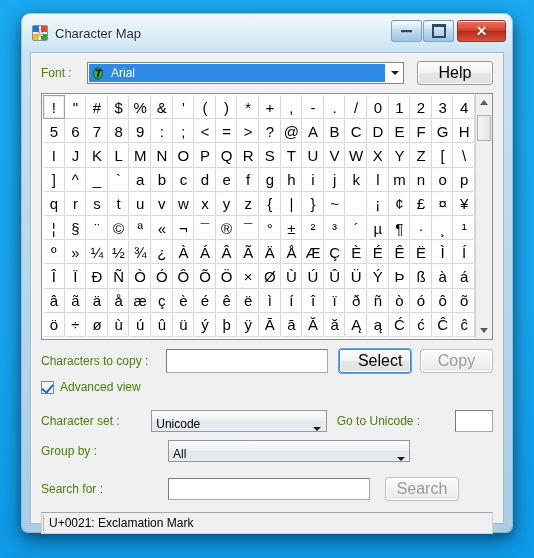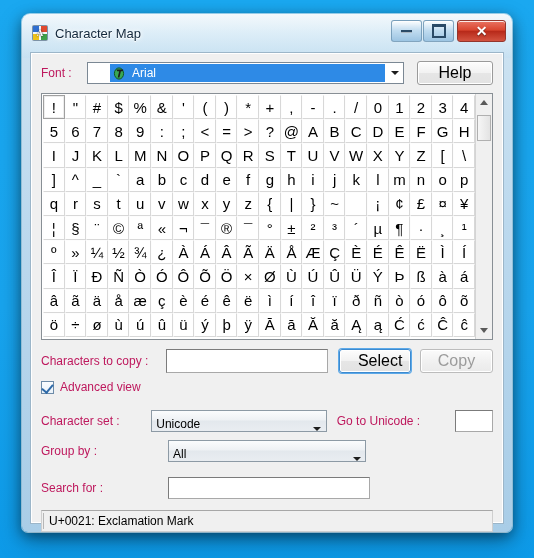--- a/index.html
+++ b/index.html
@@ -98,21 +98,21 @@
     left: 8px; right: 8px; top: 38px; bottom: 8px;
     background: #f0f0f0;
     border: 1px solid #9cb6c9;
     box-shadow: inset 0 0 0 1px #ffffff;
     box-sizing: border-box;
     padding: 8px 10px 6px 10px;
     z-index: 3;
   }
 
   
-  .lbl { font-size: 12px; color: #be185d; white-space: nowrap; }
+  .lbl { font-size: 12px; color: #4d7c0f; white-space: nowrap; }
   .row { display: flex; align-items: center; }
 
   .textbox {
     background: #fff;
     border: 1px solid #a8a8a8;
     border-top-color: #7b7b7b;
     border-left-color: #7b7b7b;
     box-sizing: border-box;
     height: 22px;
     font-size: 12px;
@@ -168,21 +168,20 @@
     border-top: 4px solid #1d1d1d;
   }
 
   
   #font-combo {
     border: 1px solid #7b8894;
     background: #fff;
     height: 22px;
     display: flex; align-items: stretch;
     box-sizing: border-box;
-    padding-left: 21px;
   }
   #font-combo-inner {
     flex: 1;
     margin: 1px;
     background: #2e8ae6;
     display: flex; align-items: center;
     padding-left: 3px;
     color: #fff; font-size: 12px;
     overflow: hidden; white-space: nowrap;
   }
@@ -284,21 +283,21 @@
   }
 
   #charset-row { margin-top: 16px; display: flex; align-items: center; }
   #charset-row .lbl { width: 127px; }
   #charset-combo { width: 202px; }
   #goto-label { margin-left: 10px; }
   #goto-unicode { width: 38px; height: 22px; margin-left: 8px; }
 
   #groupby-row { margin-top: 8px; display: flex; align-items: center; }
   #groupby-row .lbl { width: 127px; }
-  #groupby-combo { width: 198px; }
+  #groupby-combo { width: 242px; }
 
   #search-row { margin-top: 15px; display: flex; align-items: center; }
   #search-row .lbl { width: 127px; }
   #search-input { width: 202px; height: 22px; }
   #search-btn { width: 74px; margin-left: 15px; }
 
   #statusbar {
     margin-top: 11px;
     height: 22px;
     background: #f0f0f0;
@@ -611,20 +610,21 @@
         <div class="combo-text">All</div>
         <div class="combo-arrow">
           <span class="arrow-down"></span>
         </div>
       </div>
     </div>
 
     <div id="search-row">
       <div class="lbl">Search for :</div>
       <input id="search-input" class="textbox" type="text" value="" style="">
+      <button id="search-btn" class="btn disabled">Search</button>
     </div>
 
     <div id="statusbar">
       <span>U+0021: Exclamation Mark</span>
     </div>
 
   </div>
 </div>
 
 </body></html>

